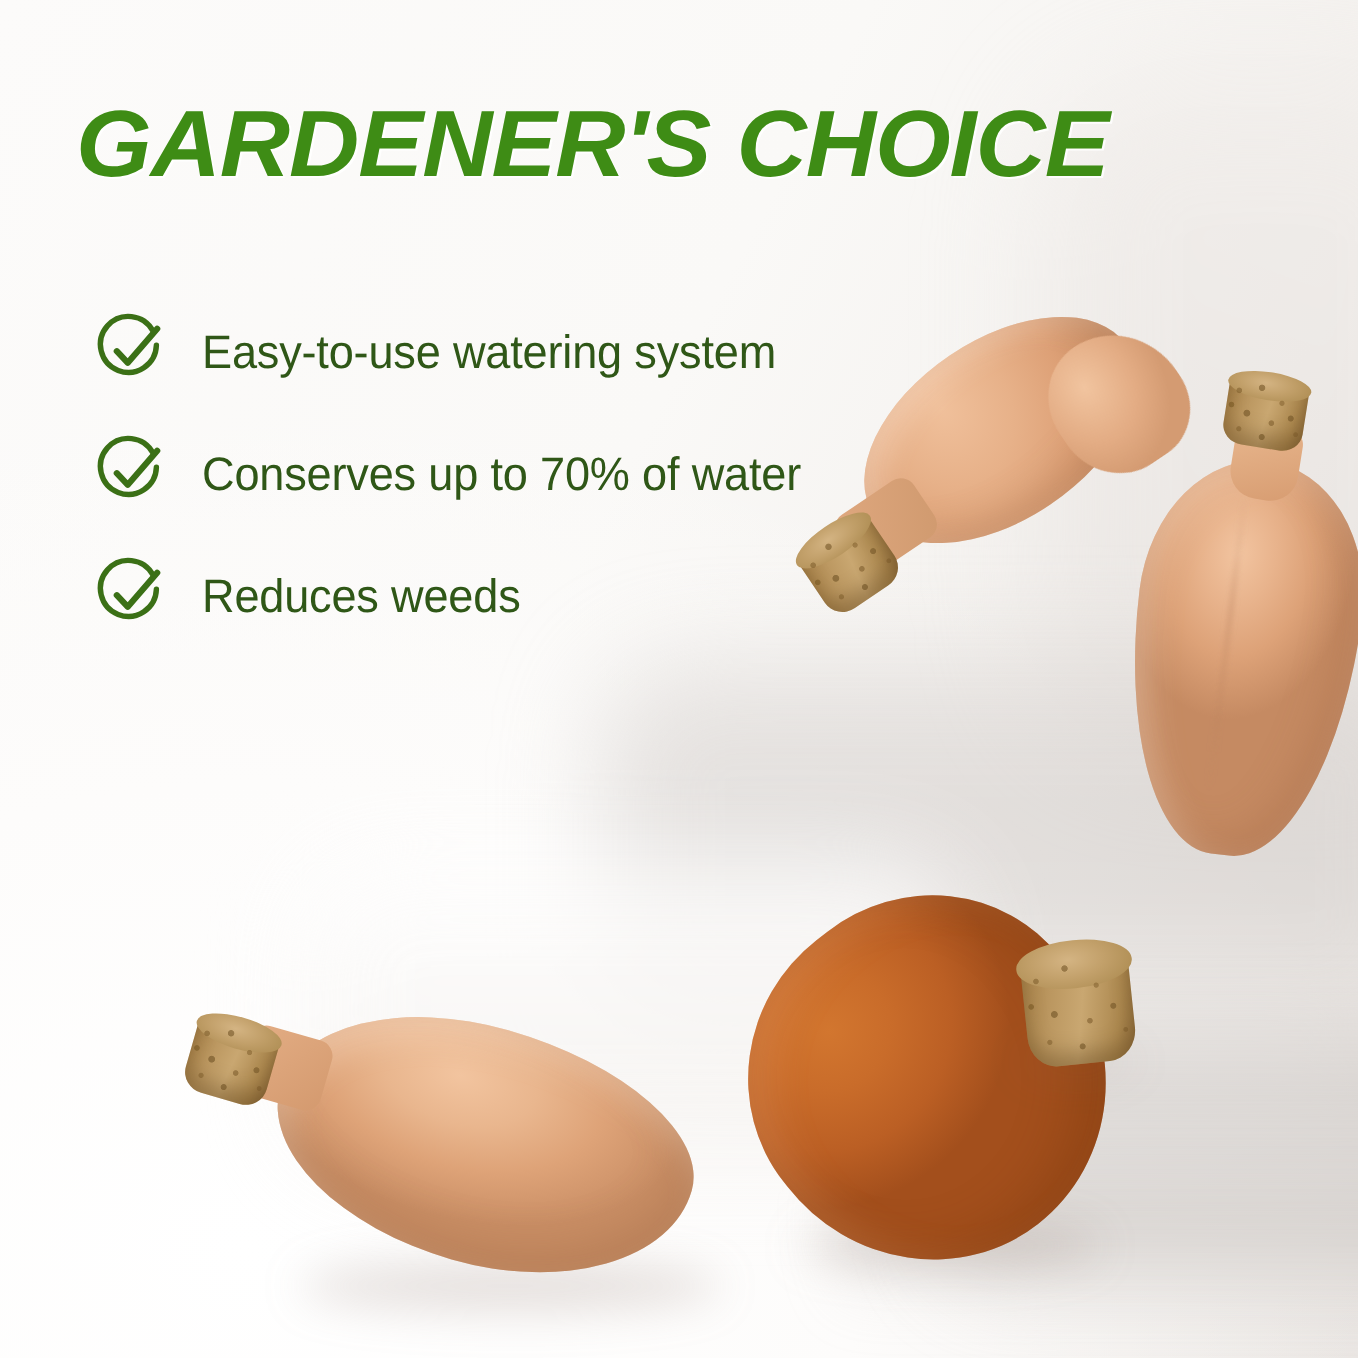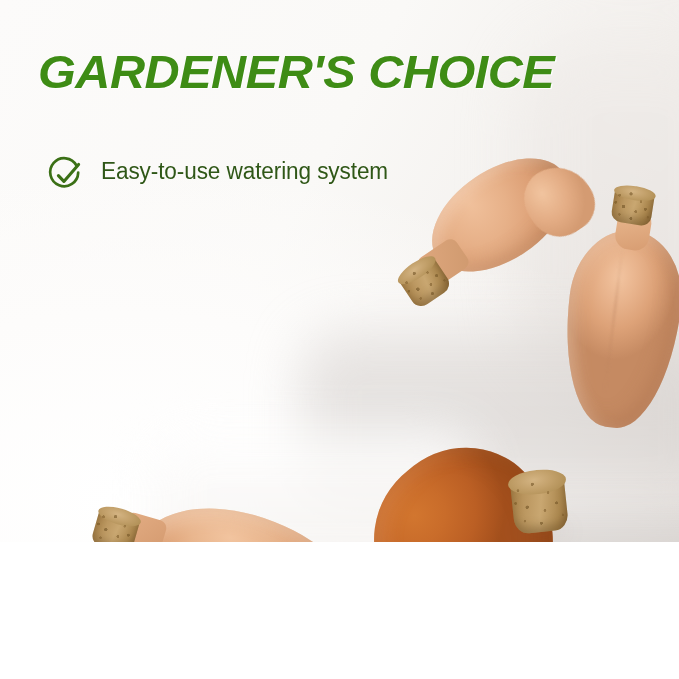--- a/index.html
+++ b/index.html
@@ -3,21 +3,21 @@
 <meta charset="utf-8">
 <style>
   html, body {
     margin: 0;
     padding: 0;
     background: #ffffff;
   }
   #stage {
     position: relative;
     width: 679px;
-    height: 542px;
+    height: 679px;
     overflow: hidden;
     font-family: "Liberation Sans", sans-serif;
     background: #fef9c3;
   }
 
   
   .bg-base {
     position: absolute;
     inset: 0;
     background:
@@ -88,21 +88,21 @@
 
   
   .features {
     position: absolute;
     left: 45px;
     top: 152px;
     width: 400px;
   }
   .feature {
     display: flex;
-    align-items: flex-start;
+    align-items: center;
     margin-bottom: 17px;
     min-height: 44px;
   }
   .check-wrap {
     flex: 0 0 auto;
     width: 42px;
     height: 42px;
     margin-top: 2px;
   }
   .check-wrap svg { display: block; width: 42px; height: 42px; }
@@ -317,22 +317,40 @@
     <div class="feature">
       <span class="check-wrap">
         <svg viewBox="0 0 42 42" xmlns="http://www.w3.org/2000/svg">
           <path d="M31.5 11.5 A14 14 0 1 0 33.2 18.6" fill="none" stroke="#3b7016" stroke-width="2.7" stroke-linecap="round"></path>
           <path d="M13.4 21.6 L18.9 27.4 L33.6 10.4" fill="none" stroke="#3b7016" stroke-width="3.1" stroke-linecap="round" stroke-linejoin="round"></path>
         </svg>
       </span>
       <span class="feature-text">Easy-to-use watering system</span>
     </div>
 
-
-
+    <div class="feature">
+      <span class="check-wrap">
+        <svg viewBox="0 0 42 42" xmlns="http://www.w3.org/2000/svg">
+          <path d="M31.5 11.5 A14 14 0 1 0 33.2 18.6" fill="none" stroke="#3b7016" stroke-width="2.7" stroke-linecap="round"></path>
+          <path d="M13.4 21.6 L18.9 27.4 L33.6 10.4" fill="none" stroke="#3b7016" stroke-width="3.1" stroke-linecap="round" stroke-linejoin="round"></path>
+        </svg>
+      </span>
+      <span class="feature-text">Conserves up to 70% of water</span>
+    </div>
+
+
+    <div class="feature">
+      <span class="check-wrap">
+        <svg viewBox="0 0 42 42" xmlns="http://www.w3.org/2000/svg">
+          <path d="M31.5 11.5 A14 14 0 1 0 33.2 18.6" fill="none" stroke="#3b7016" stroke-width="2.7" stroke-linecap="round"></path>
+          <path d="M13.4 21.6 L18.9 27.4 L33.6 10.4" fill="none" stroke="#3b7016" stroke-width="3.1" stroke-linecap="round" stroke-linejoin="round"></path>
+        </svg>
+      </span>
+      <span class="feature-text">Reduces weeds</span>
+    </div>
 
 
   </div>
 
   <div class="product" id="spike-diag">
     <div class="body"></div>
     <div class="tipcap"></div>
     <div class="neck"></div>
     <div class="cork">
       <div class="cork-piece">

